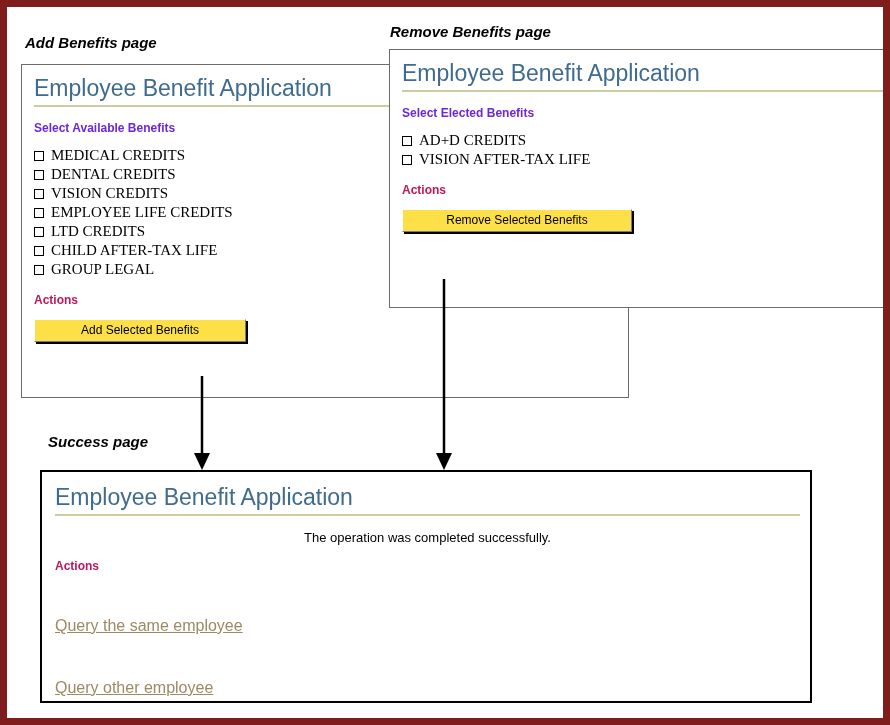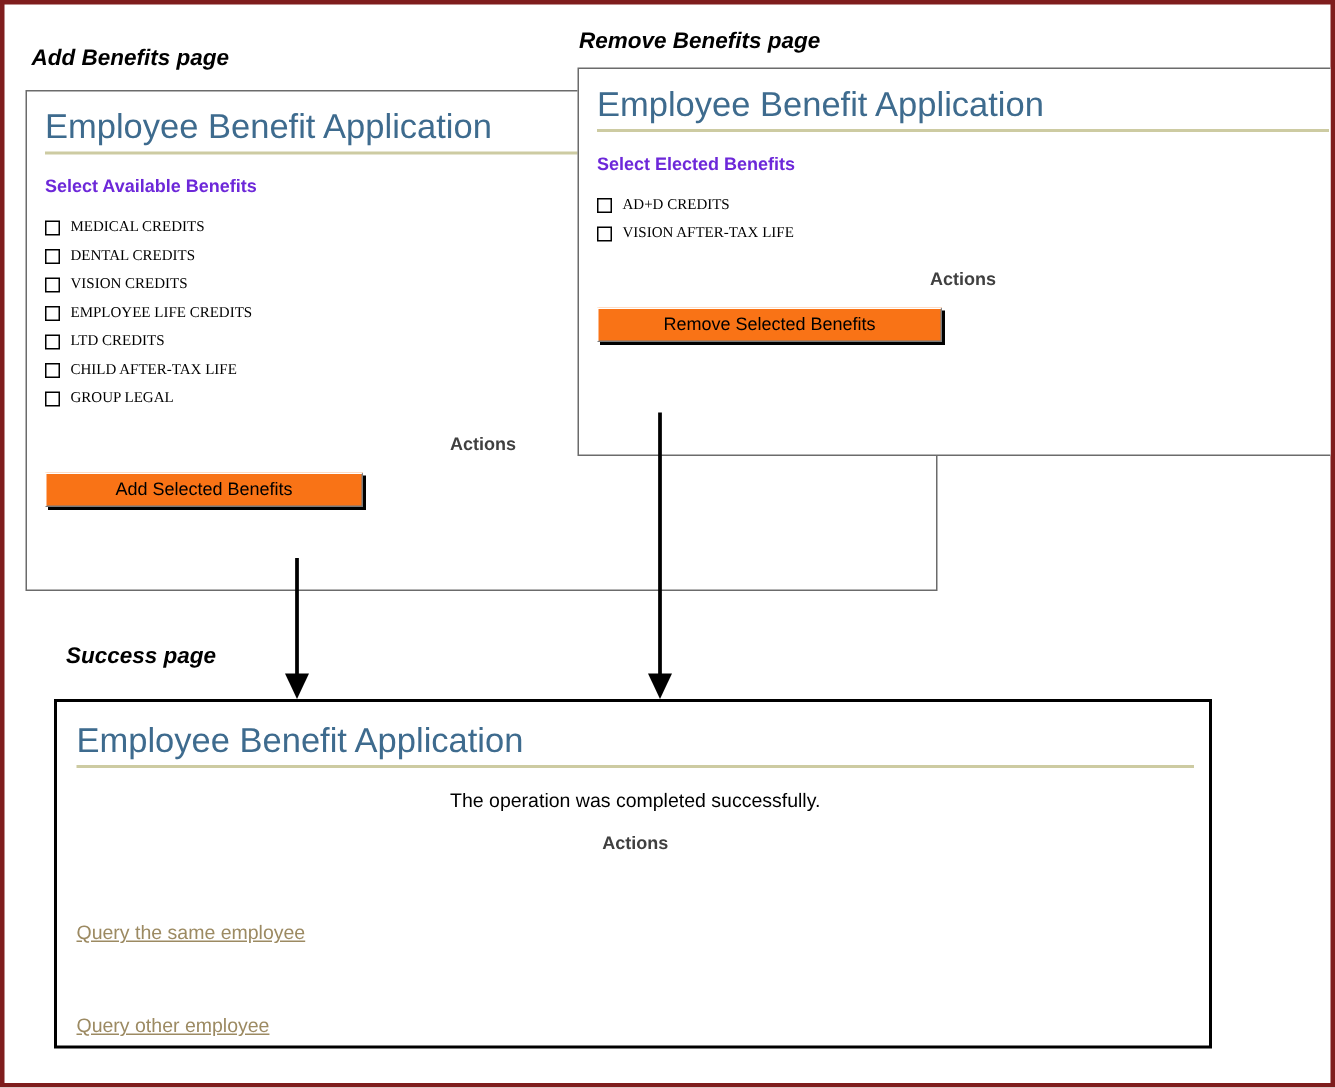--- a/index.html
+++ b/index.html
@@ -11,21 +11,21 @@
   body {
     font-family: "Liberation Sans", sans-serif;
   }
 
   #canvas {
     position: relative;
     width: 890px;
     height: 725px;
     background: #ffffff;
     box-sizing: border-box;
-    border: 3px solid #7f1d1d;
+    border: 7px solid #7f1d1d;
     overflow: hidden;
   }
 
   
   .flow-label {
     position: absolute;
     font-family: "Liberation Sans", sans-serif;
     font-weight: bold;
     font-style: italic;
     font-size: 15px;
@@ -84,40 +84,39 @@
     width: 10px;
     height: 10px;
     box-sizing: border-box;
     border: 1px solid #000000;
     background: #ffffff;
     margin-right: 7px;
     flex: none;
   }
   .cbx-label {
     font-family: "Liberation Serif", serif;
-    font-size: 10px;
+    font-size: 15px;
     color: #000000;
     line-height: 15px;
   }
 
   .actions-head {
     font-family: "Liberation Sans", sans-serif;
     font-size: 12px;
     font-weight: bold;
-    color: #404040;
+    color: #be185d;
     margin-top: 14px;
-    text-align: center;
   }
 
   
   .btn {
     display: inline-block;
     margin-top: 12px;
     padding: 3px 14px 4px 14px;
-    background: #f97316;
+    background: #fde047;
     border-top: 1px solid #ffffff;
     border-left: 1px solid #ffffff;
     border-right: 1px solid #7a7a7a;
     border-bottom: 1px solid #7a7a7a;
     box-shadow: 2px 2px 0 0 #000000;
     font-family: "Liberation Sans", sans-serif;
     font-size: 12px;
     color: #000000;
     text-align: center;
     white-space: nowrap;
@@ -130,21 +129,21 @@
     font-size: 13px;
     color: #000000;
     margin-top: 14px;
     text-align: center;
   }
   .link-list {
     margin-top: 11px;
   }
   .link-row {
     font-family: "Liberation Sans", sans-serif;
-    font-size: 13px;
+    font-size: 16px;
     color: #9c8a62;
     text-decoration: underline;
     line-height: 18px;
     display: block;
     width: fit-content;
     cursor: pointer;
     margin-top: 44px;
   }
 
   

